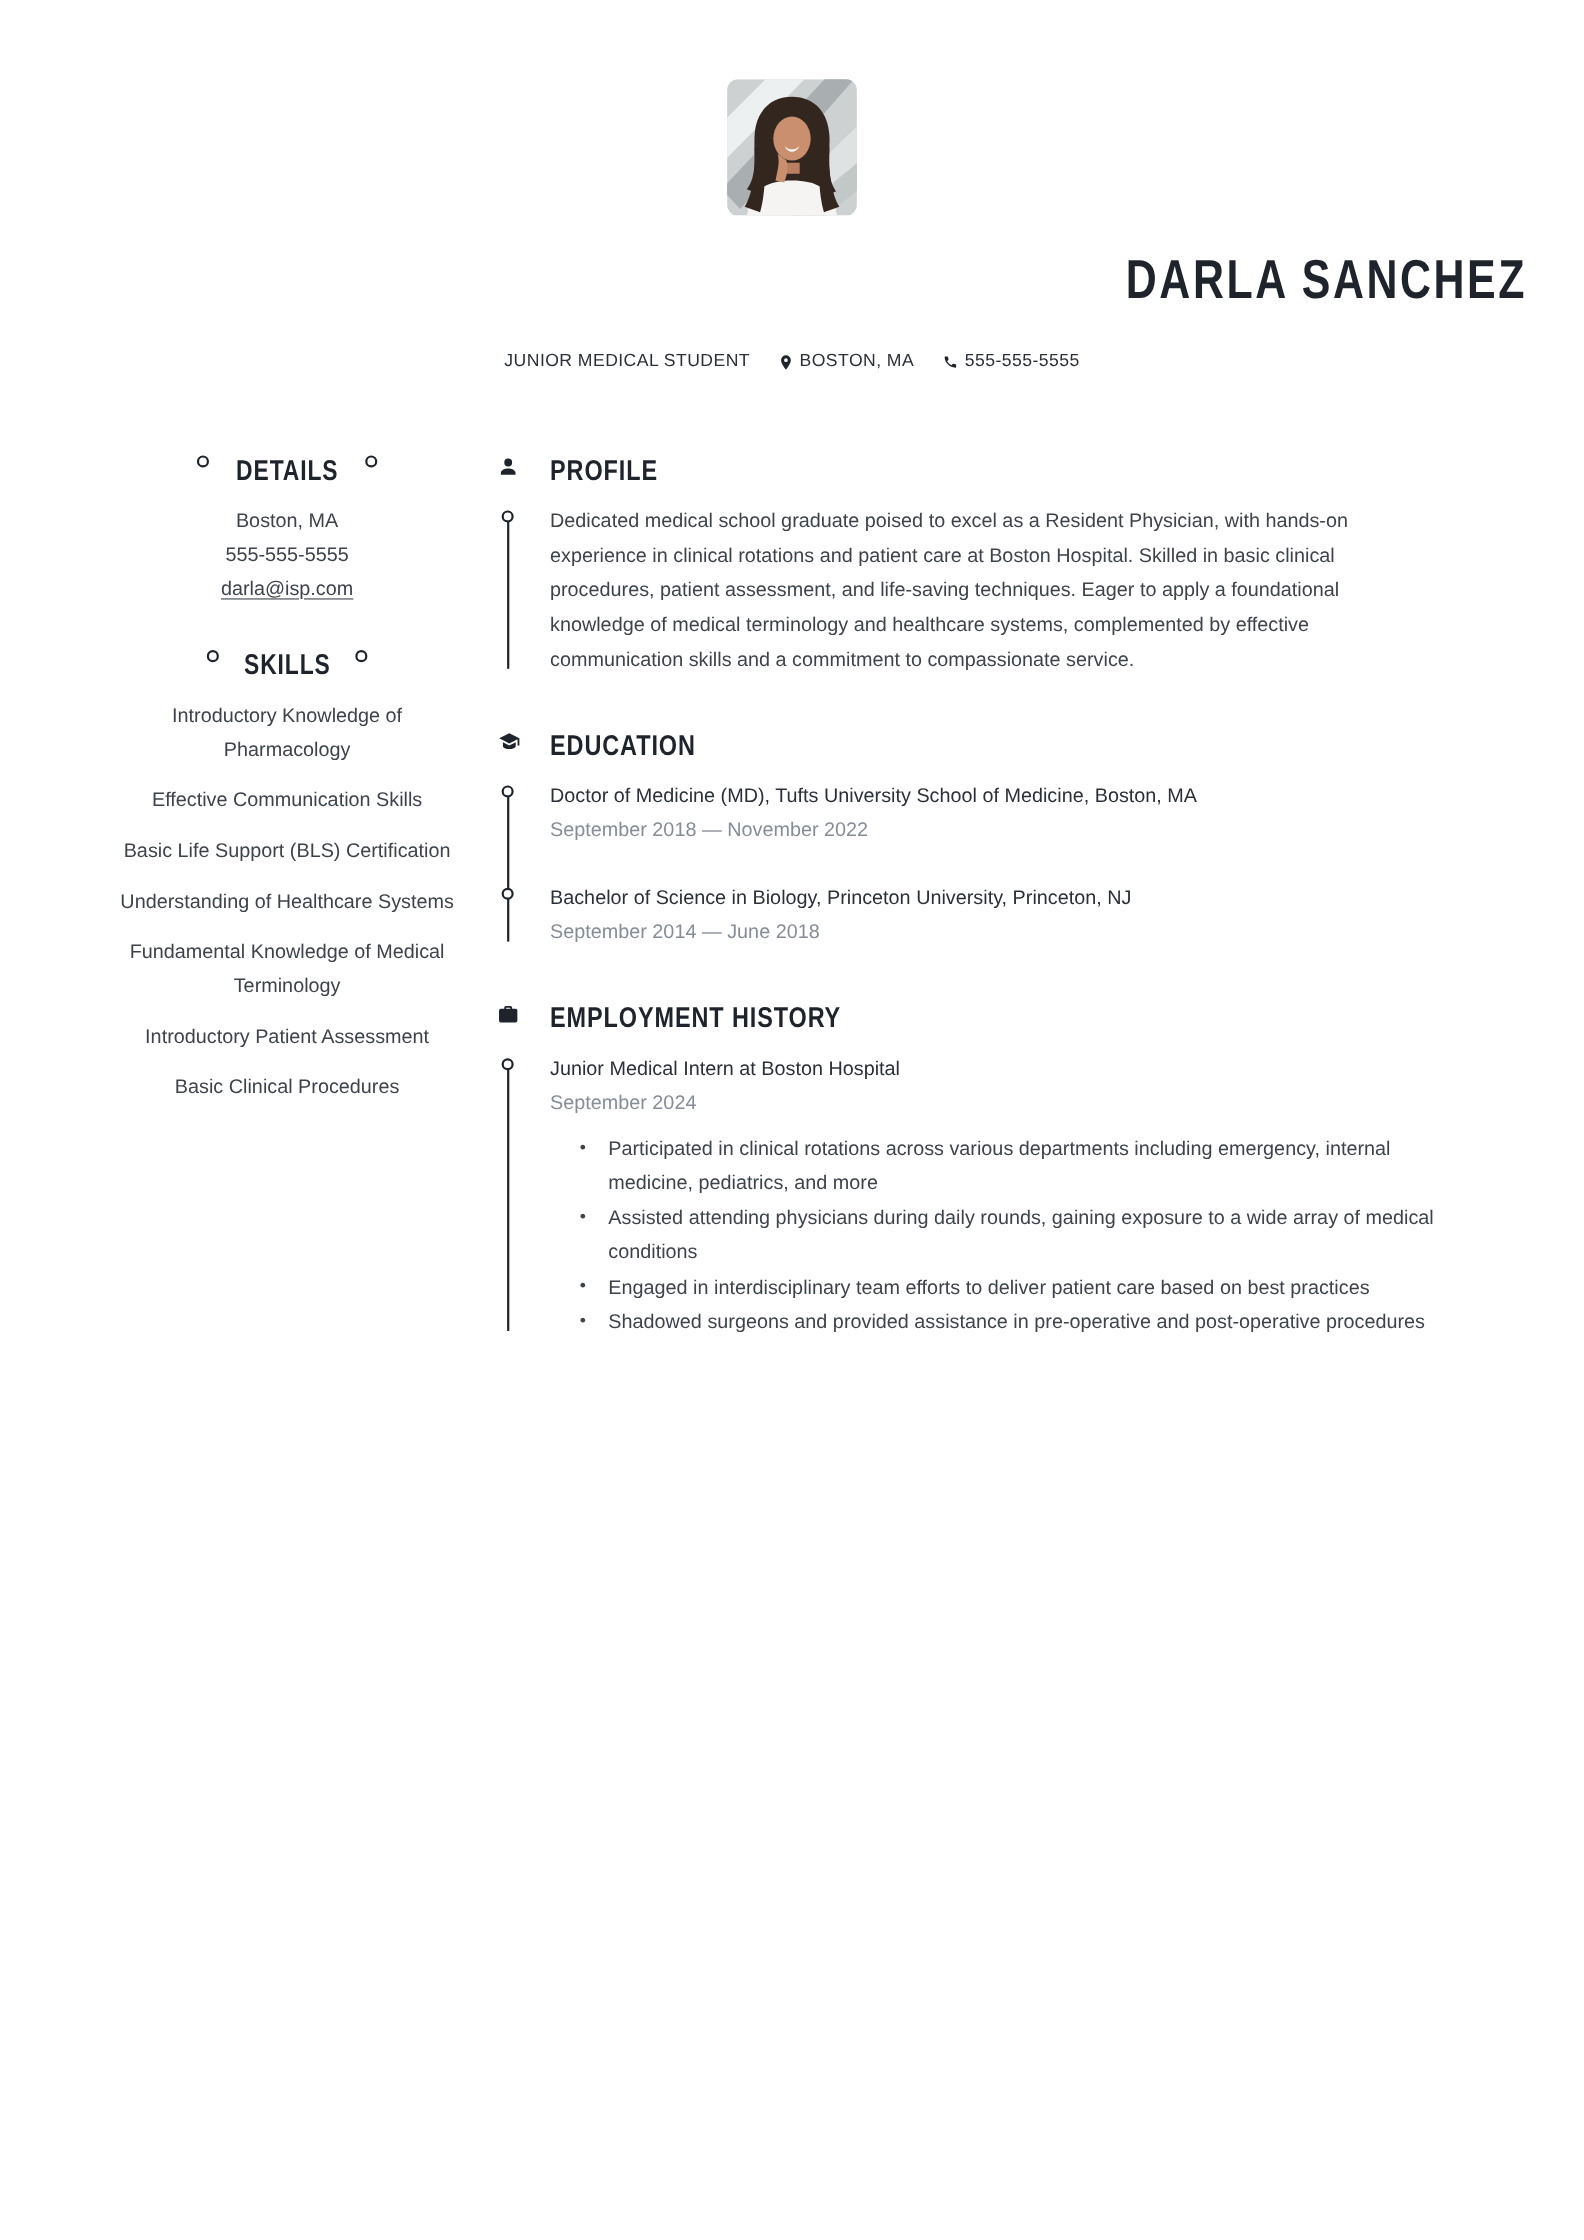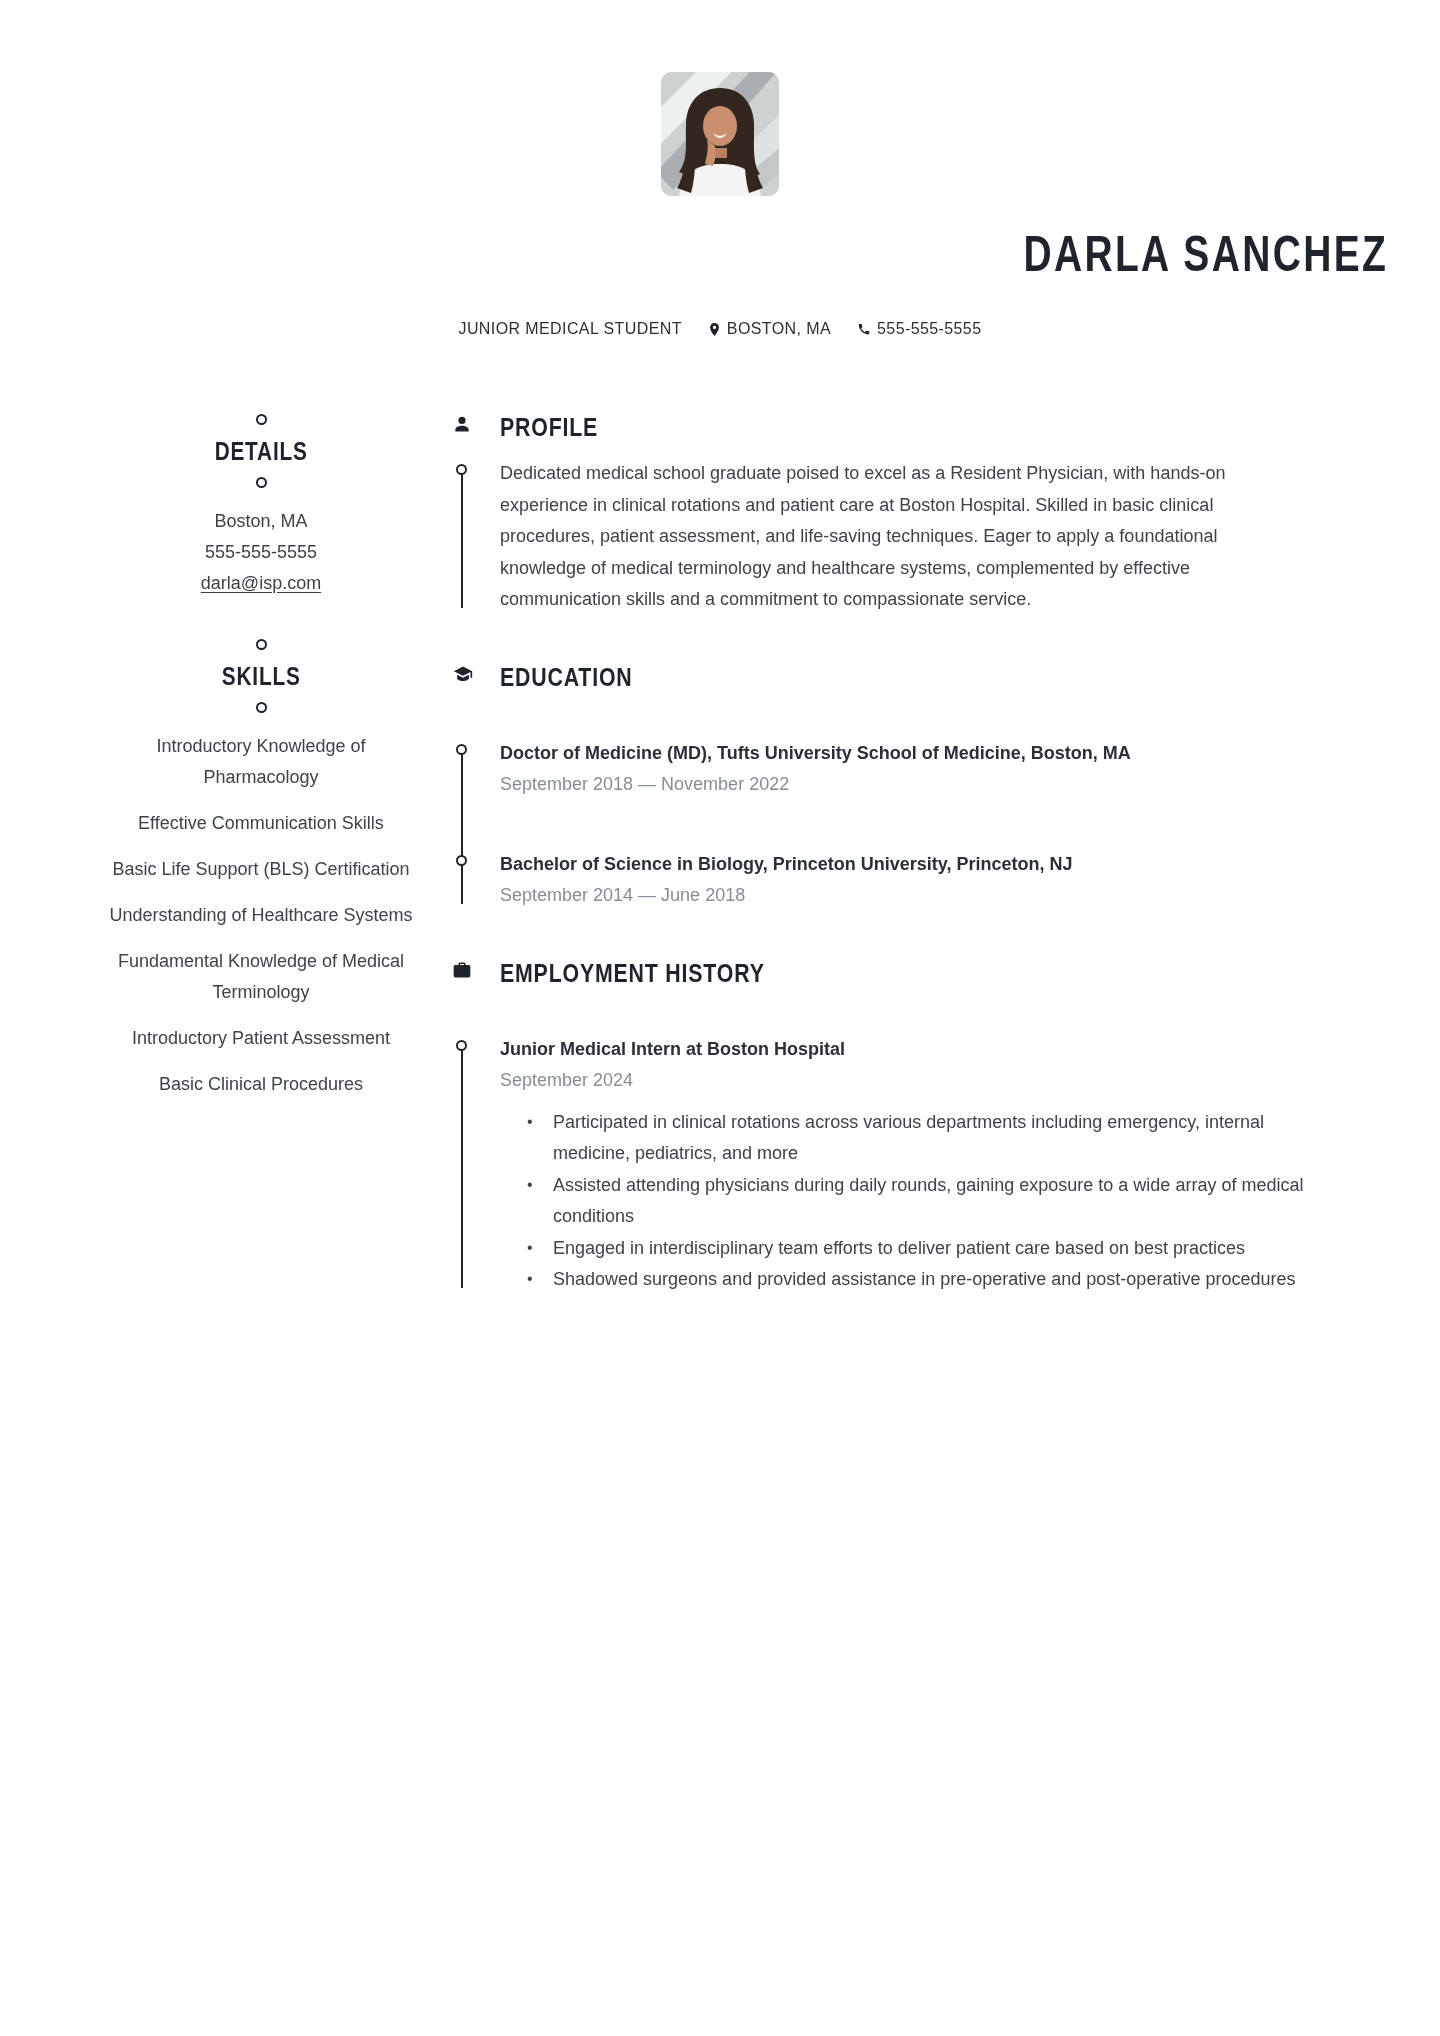--- a/index.html
+++ b/index.html
@@ -24,22 +24,22 @@
   }
   .subtitle .group { display:flex; align-items:center; gap:6px;text-align:right; }
   .subtitle svg { display:block; }
 
   
   .sidebar {
     position:absolute; left:100px; top:414px; width:322px;
     text-align:center; font-size:18px; line-height:31px;
   }
   .side-head {
-    display:flex; align-items:center; justify-content:center; gap:13px;
-    margin-bottom:18px; color:#1f242c; font-weight:700; font-size:26px; line-height:26px;flex-direction:column;
+    display:flex; align-items:flex-start; justify-content:center; gap:13px;
+    margin-bottom:18px; color:#1f242c; font-weight:700; font-size:26px; line-height:26px;
   }
   .side-head .ring { width:7px; height:7px; border:2px solid #1f242c; border-radius:50%; flex:none; background:#fff; }
   .side-head .cond { display:inline-block; transform:scaleX(0.8); letter-spacing:1px; white-space:nowrap; }
   .details-block { margin-bottom:40px; }
   .email-link { color:#3e434b; text-decoration:underline; text-underline-offset:3px; }
   .skill { margin-bottom:15px; }
   .skill:last-child { margin-bottom:0; }
 
   
   .main { position:absolute; left:452px; top:414px; width:900px; font-size:18px; line-height:31.5px; }
@@ -51,21 +51,21 @@
   .sec-head .ic { width:48px; flex:none; display:flex; align-items:center; }
   .sec-head .cond { display:inline-block; transform:scaleX(0.82); transform-origin:left center; letter-spacing:1px; white-space:nowrap; }
   .sec-body { position:relative; margin-left:48px; max-width:805px; }
   .rail { position:absolute; left:-39px; top:13px; bottom:8px; width:2px; background:#1f242c; }
   .dot {
     position:absolute; left:-44px; top:6px; width:7px; height:7px;
     background:#fff; border:2px solid #1f242c; border-radius:50%; z-index:1;
   }
   .entry { position:relative; margin-bottom:30px; }
   .entry:last-child { margin-bottom:0; }
-  .entry-title { font-weight:700; color:#2b3038;margin-top:48px; }
+  .entry-title { font-weight:400; color:#2b3038; }
   .entry-dates { color:#878d96; }
   ul.bullets { margin:10px 0 0 0; padding:0 0 0 27px; list-style:none; }
   ul.bullets li { position:relative; padding-left:26px; }
   ul.bullets li::before { content:"\2022"; position:absolute; left:0; top:-1px; color:#3e434b; font-size:16px; }
 </style>
 </head>
 <body>
 
 <div class="photo">
   <svg width="118" height="124" viewBox="0 0 118 124">

